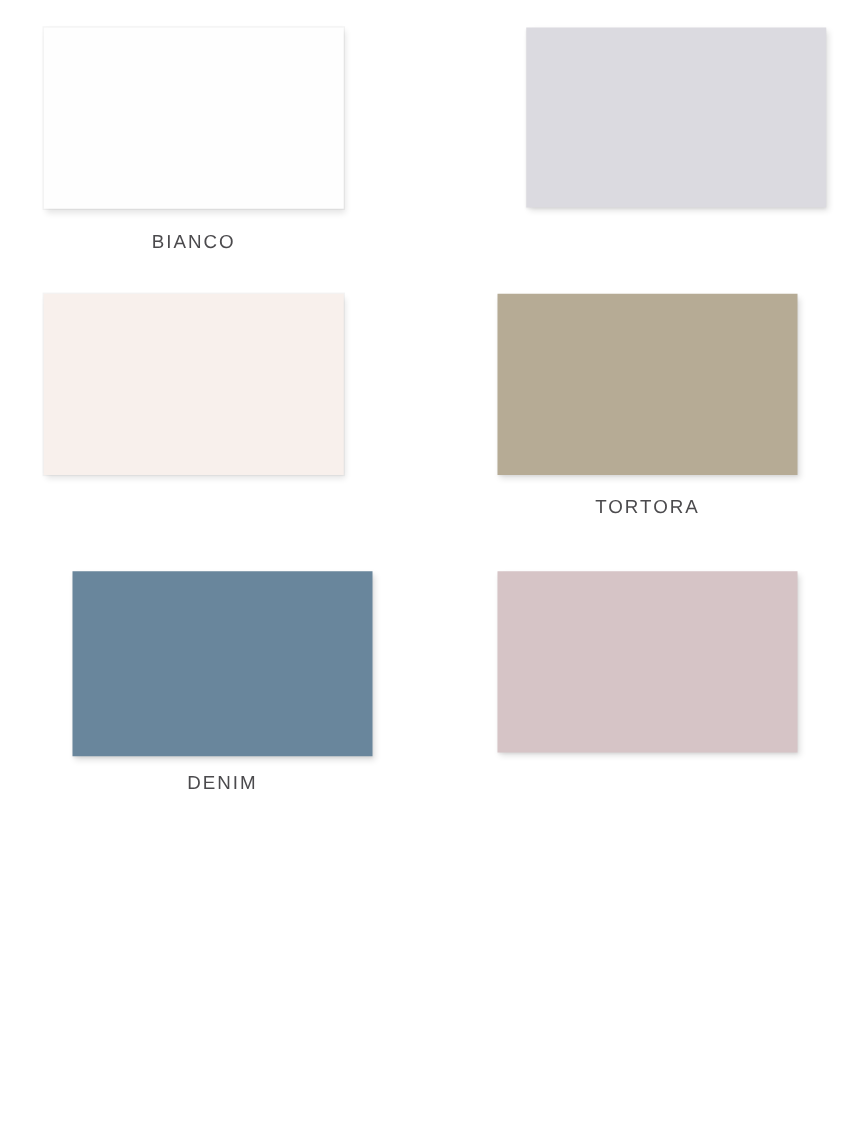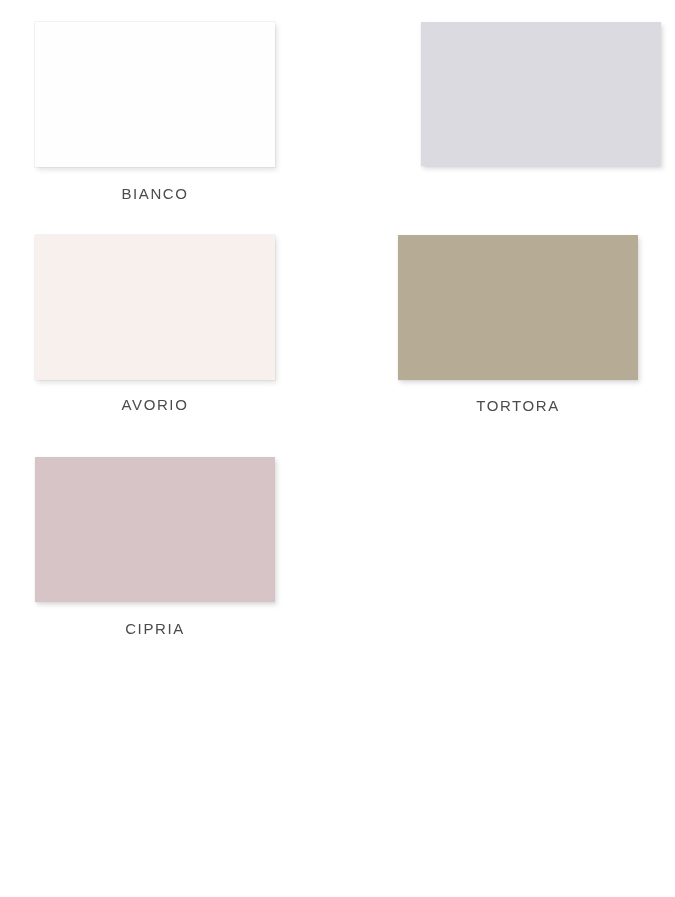--- a/index.html
+++ b/index.html
@@ -114,35 +114,39 @@
     </div>
     <div class="swatch-cell col-right r1">
       <div class="swatch-inner">
         <div class="swatch-chip" style="background-color: rgb(219, 218, 224);"></div>
       </div>
     </div>
 
     <div class="swatch-cell col-left r2">
       <div class="swatch-inner">
         <div class="swatch-chip is-pale" style="background-color: rgb(248, 240, 236);"></div>
-        <div class="swatch-label">AVORIO</div>
       </div>
     </div>
 
     <div class="swatch-cell col-left r3">
       <div class="swatch-inner">
         <div class="swatch-chip" style="background-color: rgb(182, 171, 149);"></div>
         <div class="swatch-label">TORTORA</div>
       </div>
     </div>
+    <div class="swatch-cell col-right r3">
+      <div class="swatch-inner">
+        <div class="swatch-chip" style="background-color: rgb(105, 134, 156);"></div>
+        <div class="swatch-label">DENIM</div>
+      </div>
+    </div>
 
     <div class="swatch-cell col-left r4">
       <div class="swatch-inner">
         <div class="swatch-chip" style="background-color: rgb(214, 196, 198);"></div>
-        <div class="swatch-label">CIPRIA</div>
       </div>
     </div>
     <div class="swatch-cell col-right r4 is-empty">
       <div class="swatch-inner">
         <div class="swatch-chip"></div>
         <div class="swatch-label"></div>
       </div>
     </div>
 
   </div>

